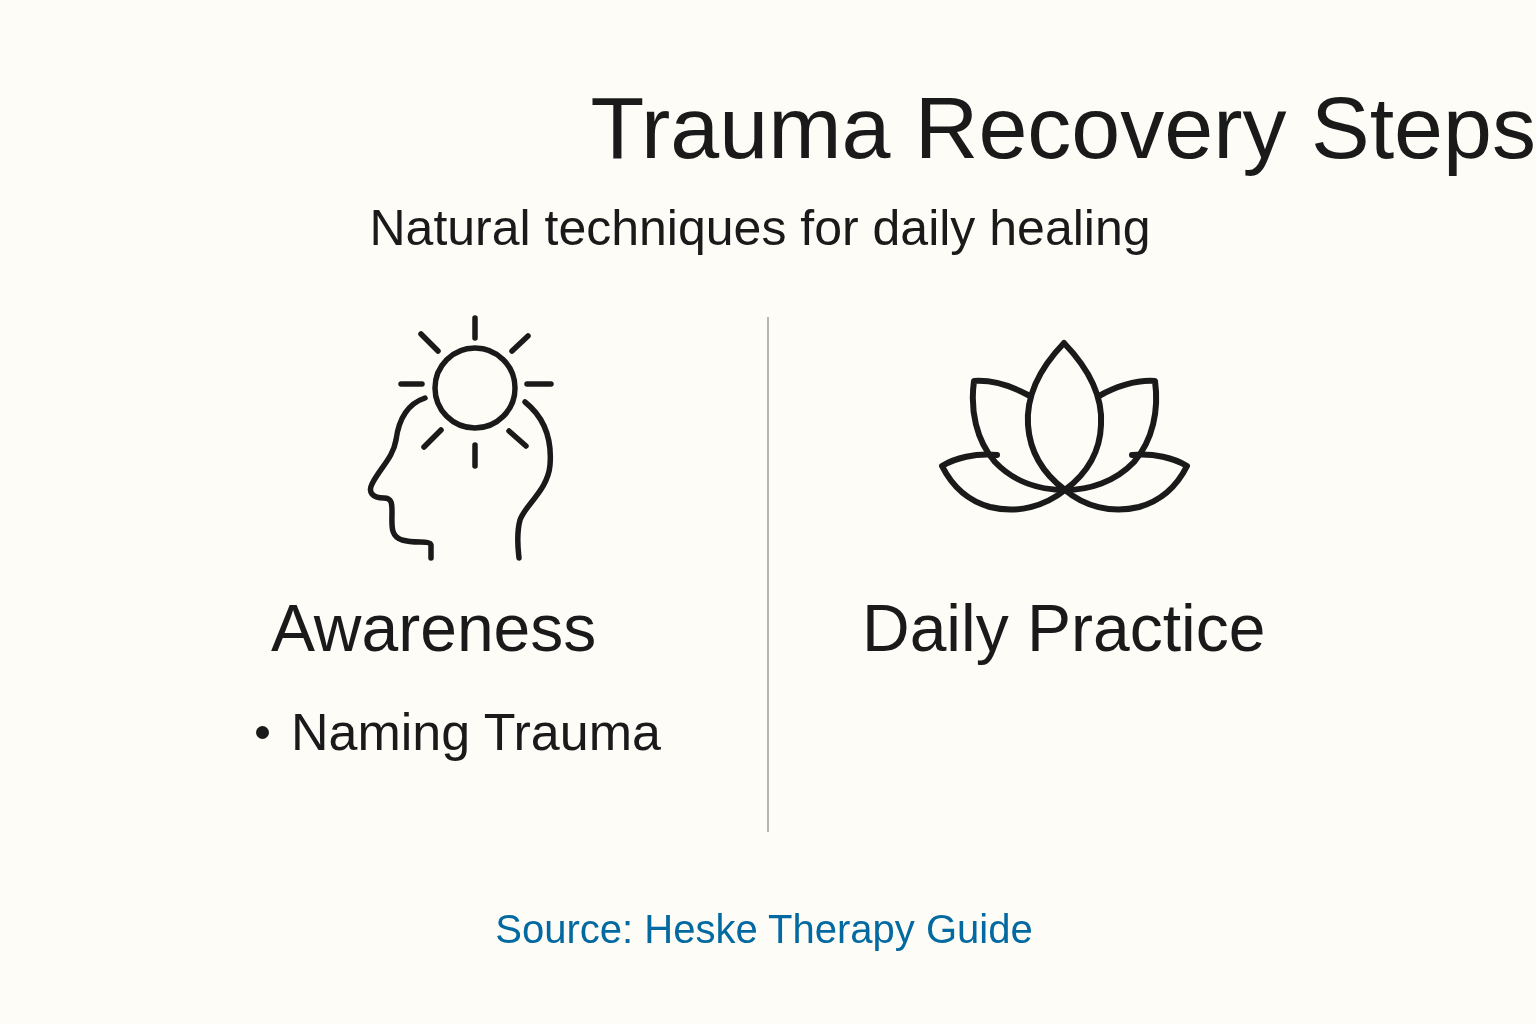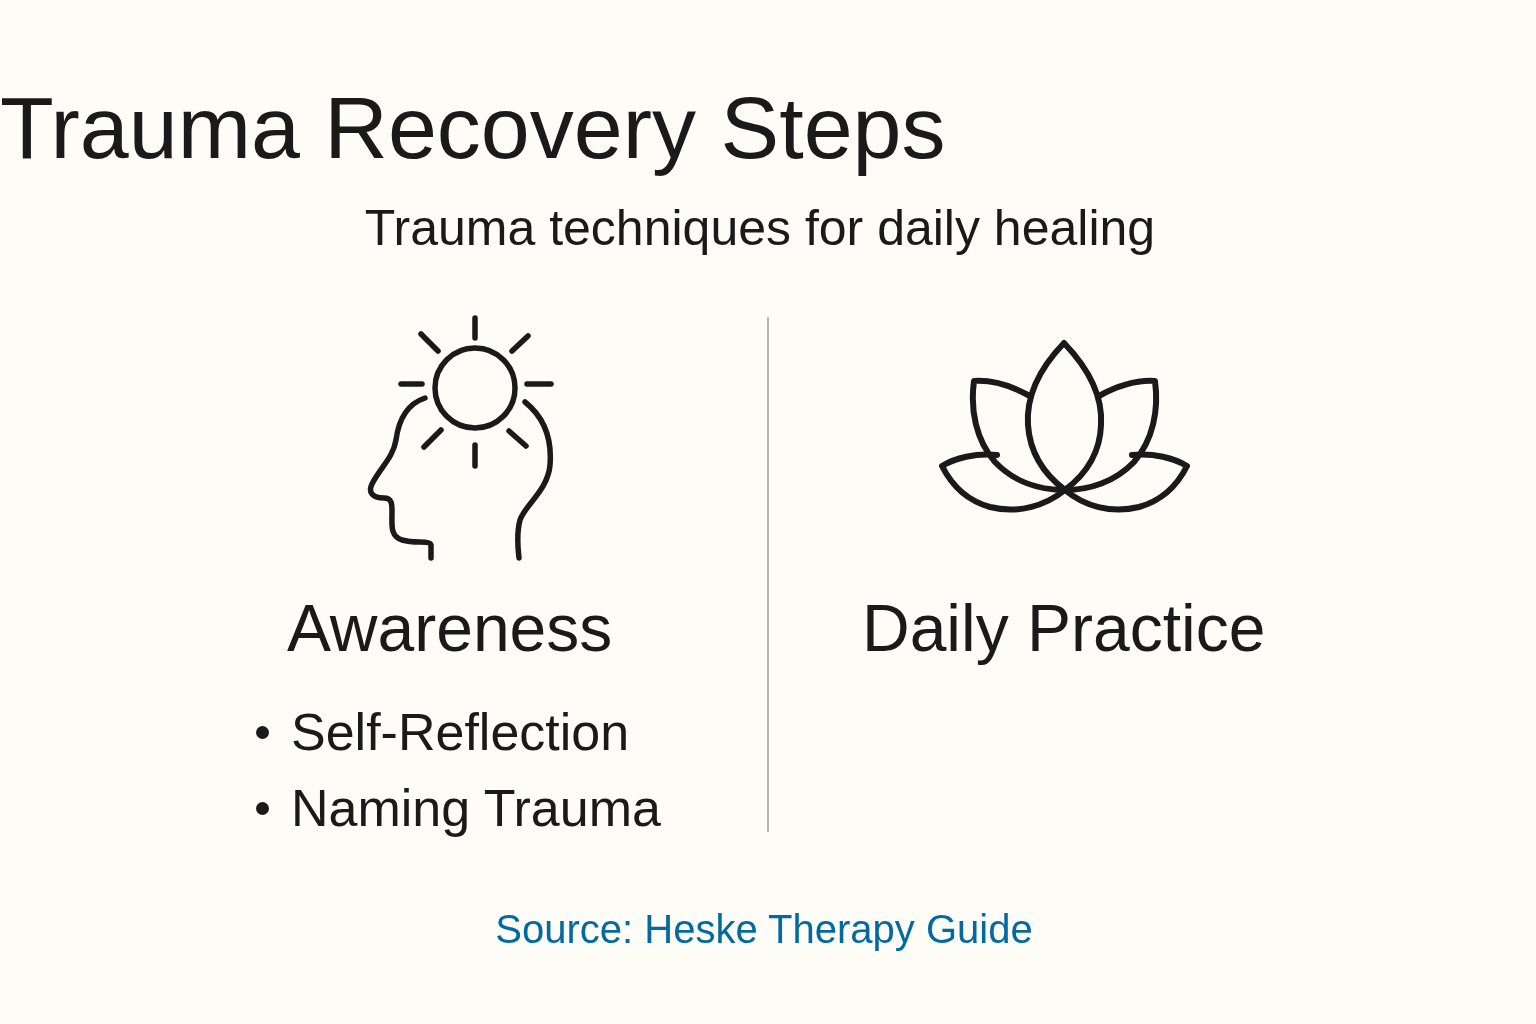--- a/index.html
+++ b/index.html
@@ -13,21 +13,21 @@
       position: relative;
       overflow: hidden;
       color: #1a1a1a;
       font-family: "Liberation Sans", "DejaVu Sans", sans-serif;
     }
     .title {
       position: absolute;
       left: 0;
       width: 1536px;
       top: 78px;
-      text-align: left;
+      text-align: right;
       font-size: 88px;
       line-height: 100px;
       letter-spacing: 0px;
       color: #1a1a1a;
     }
     .subtitle {
       position: absolute;
       left: 0;
       width: 1520px;
       top: 198px;
@@ -50,21 +50,21 @@
     .icon svg {
       display: block;
     }
     .col-heading {
       position: absolute;
       font-size: 66px;
       line-height: 76px;
       color: #1a1a1a;
       white-space: nowrap;
     }
-    .col-heading.left { left: 287px; top: 590px; }
+    .col-heading.left { left: 271px; top: 590px; }
     .col-heading.right { left: 838px; top: 590px; margin-left: 24px; }
     .bullets {
       position: absolute;
       list-style: none;
       margin: 0;
       padding: 0;
     }
     .bullets.left { left: 252px; top: 694px; }
     .bullets.right { left: 818px; top: 694px; }
     .bullets li {
@@ -92,45 +92,41 @@
       text-align: center;
       font-size: 40px;
       line-height: 50px;
       color: #0369a1;
     }
   </style>
 </head>
 <body>
 
 <h1 class="title" style="margin:0;font-weight:normal;">Trauma Recovery Steps</h1>
-<div class="subtitle">Trauma techniques for daily healing</div>
+<div class="subtitle">Natural techniques for daily healing</div>
 
 <div class="icon" style="left:360px; top:310px;">
   <svg width="220" height="260" viewBox="360 310 220 260" fill="none" stroke="#1a1a1a" stroke-width="5.5" stroke-linecap="round" stroke-linejoin="round">
 
     <circle cx="475" cy="388" r="40"></circle>
     <line x1="475" y1="318" x2="475" y2="338"></line>
     <line x1="475" y1="445" x2="475" y2="466"></line>
     <line x1="401" y1="384" x2="422" y2="384"></line>
     <line x1="527" y1="384" x2="551" y2="384"></line>
     <line x1="421" y1="334" x2="438" y2="351"></line>
     <line x1="512" y1="351" x2="528" y2="336"></line>
     <line x1="424" y1="447" x2="441" y2="430"></line>
     <line x1="509" y1="431" x2="526" y2="446"></line>
 
     <path d="M425 398 C404 405 398 425 396 440 C393 458 380 468 372 484 C368 492 372 498 384 498 C392 498 392 504 392 512 C392 525 390 536 402 540 C416 544 430 540 431 545 L431 558"></path>
     <path d="M525 402 C545 418 552 440 550 465 C548 490 525 505 520 520 C516 535 518 548 519 558"></path>
   </svg>
 </div>
 <div class="col-heading left">Awareness</div>
 <ul class="bullets left">
-  <li>
-    <span class="dot"></span>
-    <span>Self-Reflection</span>
-  </li>
   <li>
     <span class="dot"></span>
     <span>Naming Trauma</span>
   </li>
 </ul>
 
 <div class="divider"></div>
 
 <div class="icon" style="left:930px; top:330px;">
   <svg width="270" height="190" viewBox="930 330 270 190" fill="none" stroke="#1a1a1a" stroke-width="6" stroke-linecap="round" stroke-linejoin="round">

